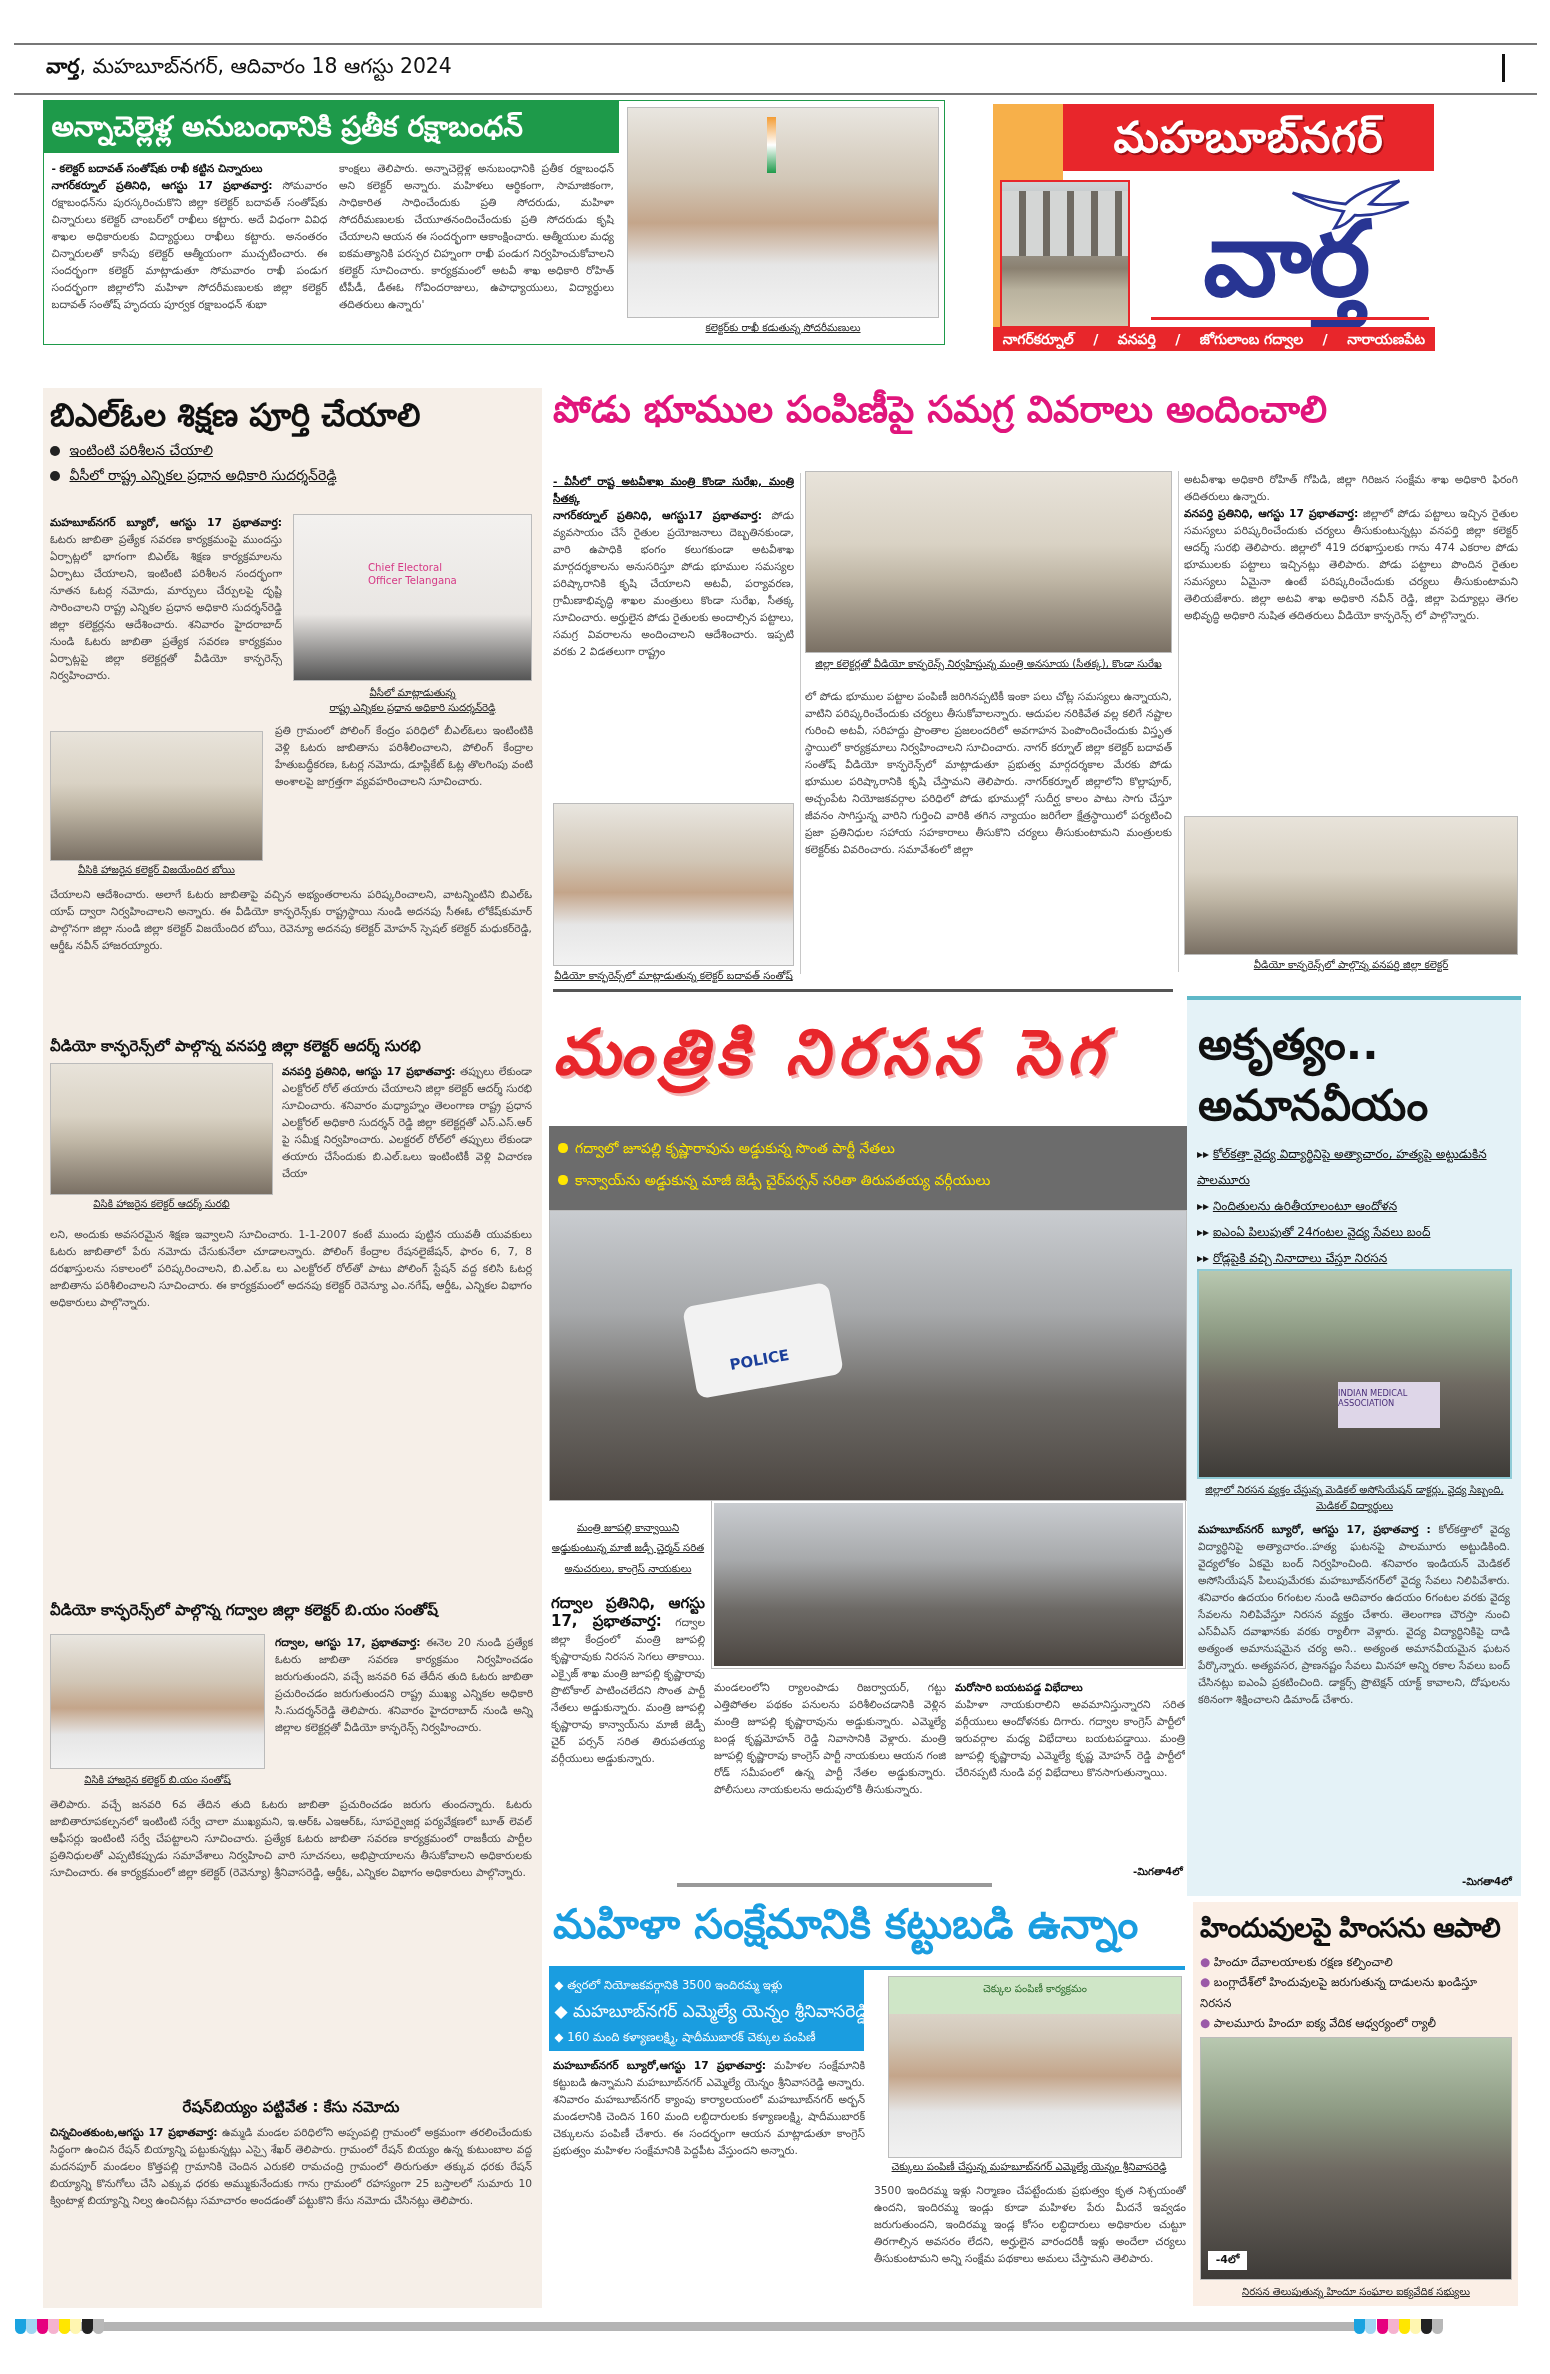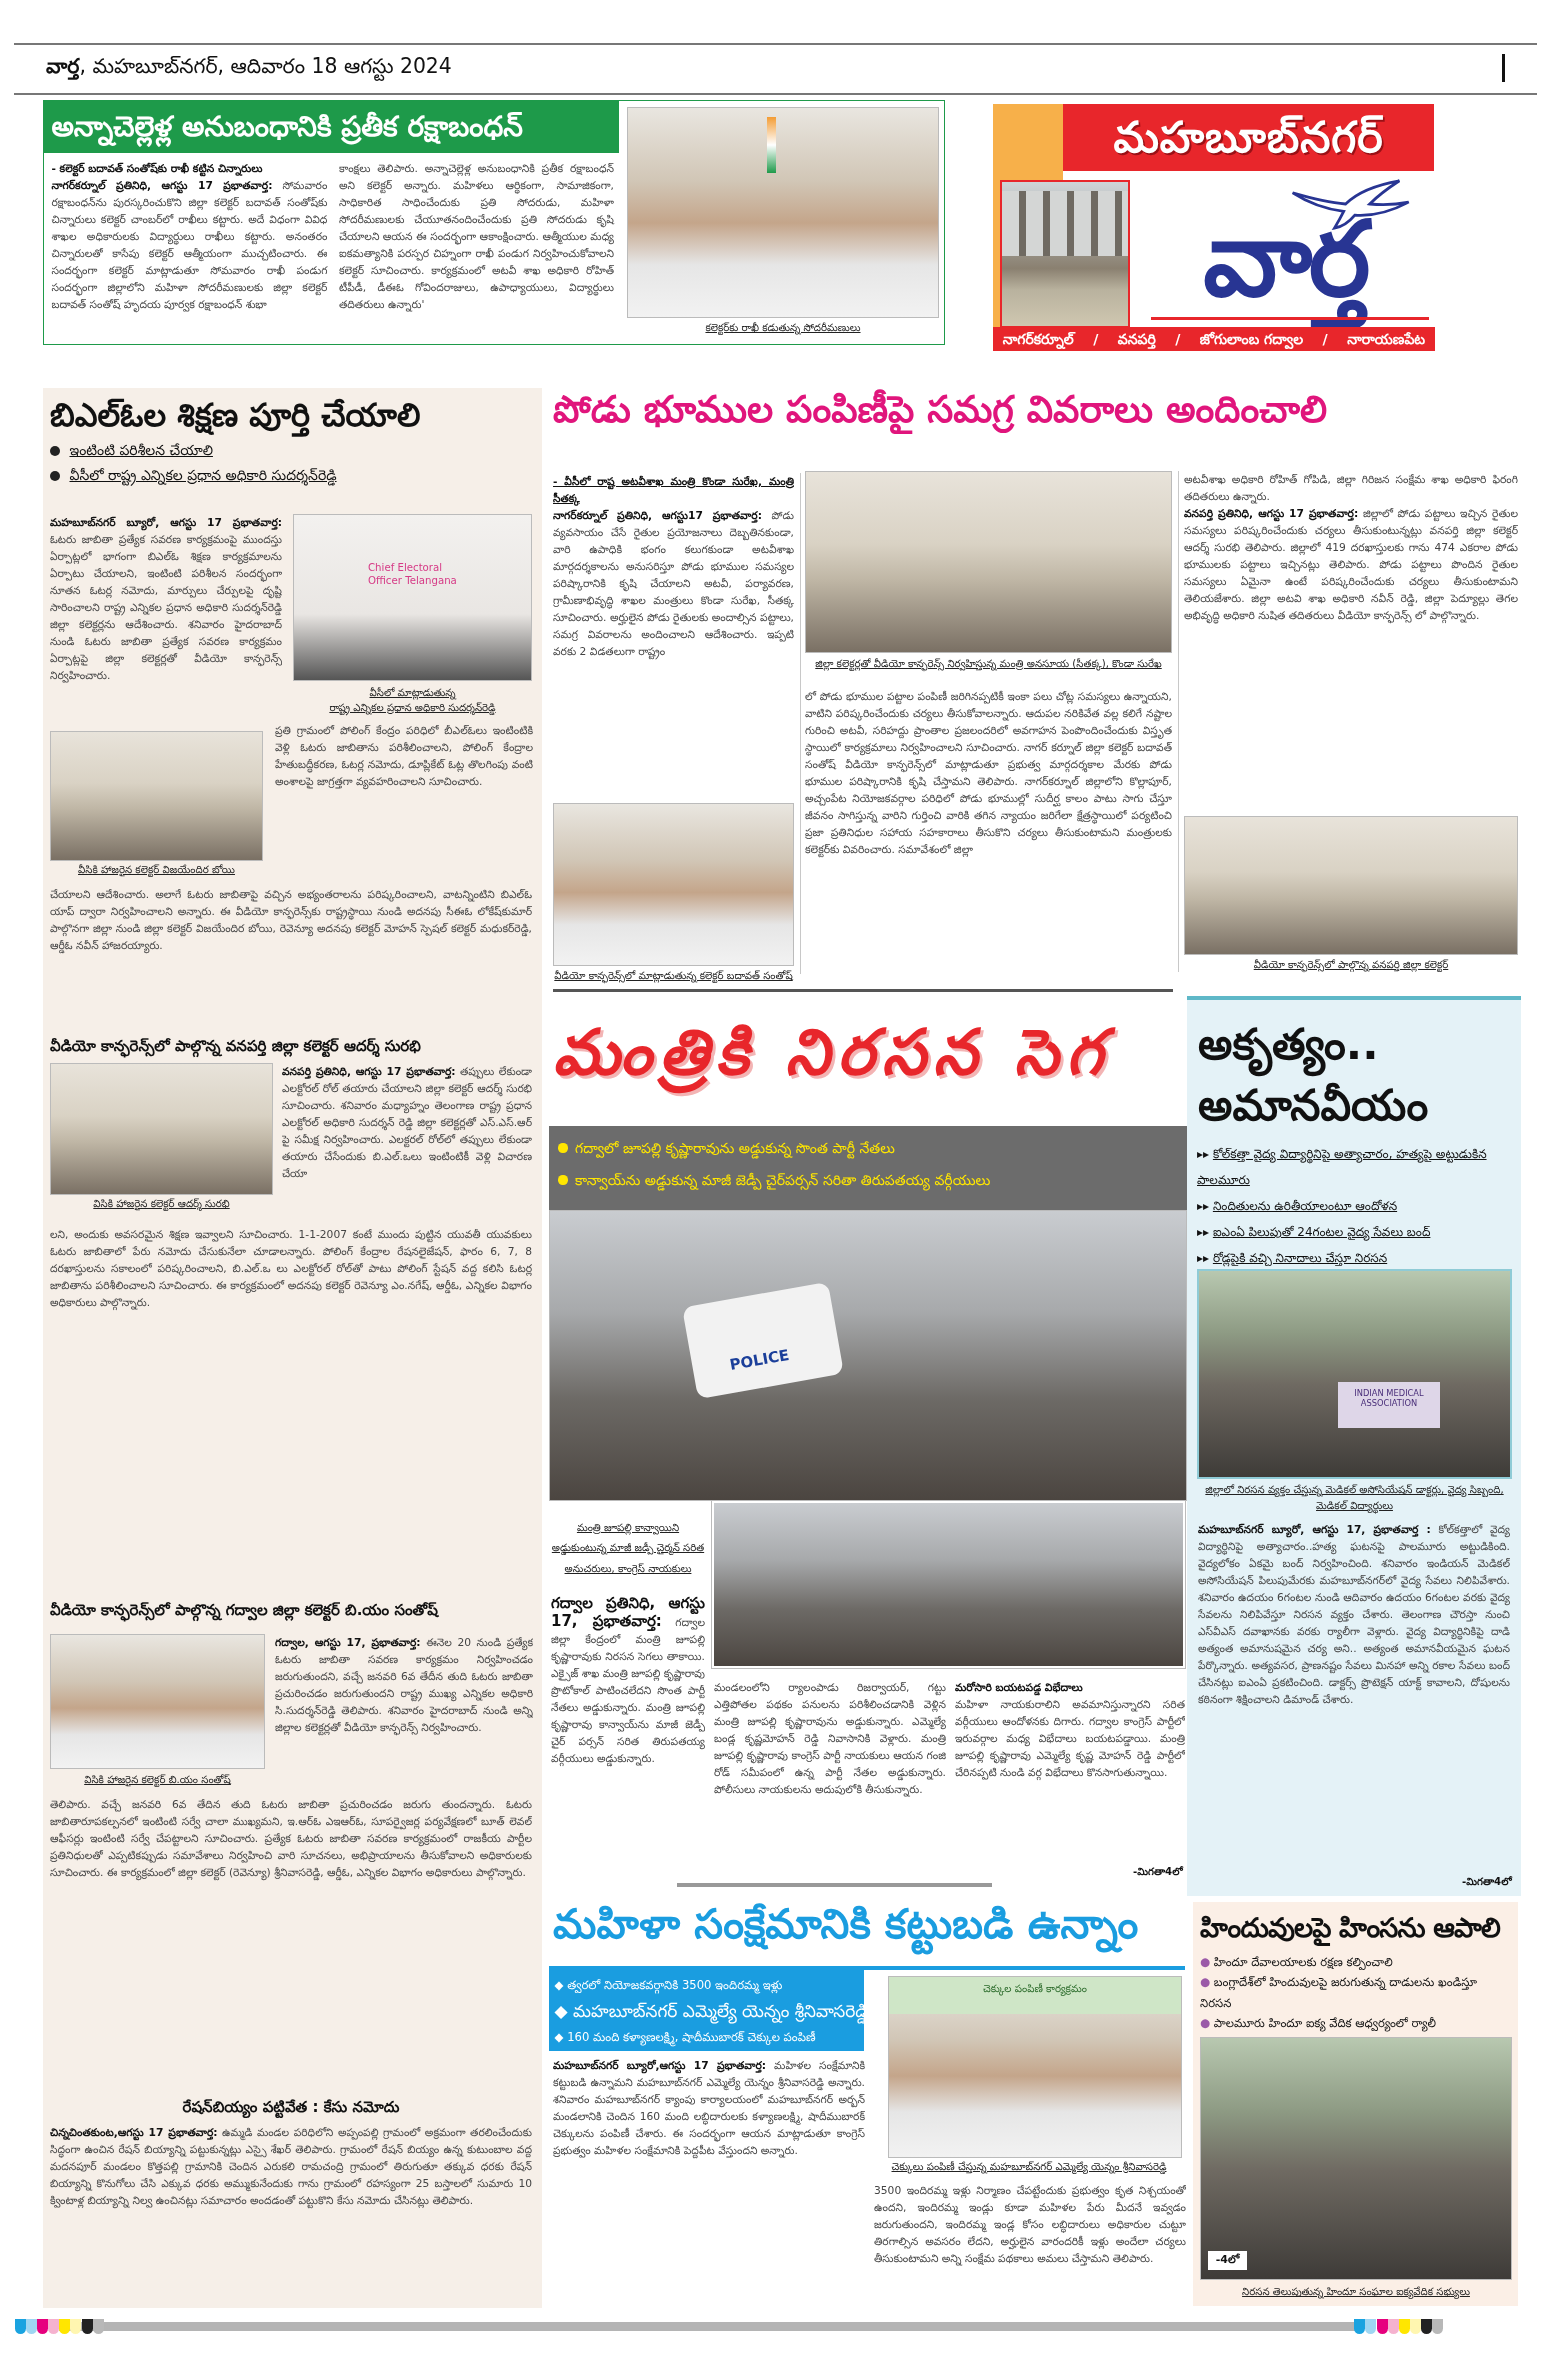--- a/index.html
+++ b/index.html
@@ -163,21 +163,21 @@
 <div class="abs sec-bg-blue" style="left:1187px;top:996px;width:334px;height:900px;border-top:4.6px solid #5fb8c8"></div>
 <div style="position:absolute;left:1198px;top:1015px;font-size:43px;font-weight:bold;color:#111;line-height:59px">అకృత్యం..</div>
 <div style="position:absolute;left:1198px;top:1076px;font-size:43px;font-weight:bold;color:#111;line-height:59px">అమానవీయం</div>
 <div style="position:absolute;left:1197px;top:1141px;width:317px;font-size:12px;line-height:26px;color:#111">
   <div><span>▸▸ </span><span style="text-decoration:underline">కోల్‌కత్తా వైద్య విద్యార్థినిపై అత్యాచారం, హత్యపై అట్టుడుకిన పాలమూరు</span></div>
   <div><span>▸▸ </span><span style="text-decoration:underline">నిందితులను ఉరితీయాలంటూ ఆందోళన</span></div>
   <div><span>▸▸ </span><span style="text-decoration:underline">ఐఎంఏ పిలుపుతో 24గంటల వైద్య సేవలు బంద్</span></div>
   <div><span>▸▸ </span><span style="text-decoration:underline">రోడ్లపైకి వచ్చి నినాదాలు చేస్తూ నిరసన</span></div>
 </div>
 <div class="photo ph-rally" style="left:1197px;top:1269px;width:315px;height:210px;border:2.8px solid #8fcbd6">
-  <div style="position:absolute;left:139px;top:111px;width:102px;height:46px;background:#ded6e8;color:#4a2f7a;font-size:8.3px;text-align:center;padding-top:5.6px">INDIAN MEDICAL ASSOCIATION</div>
+  <div style="position:absolute;left:139px;top:111px;width:102px;height:46px;background:#ded6e8;color:#4a2f7a;font-size:8.3px;text-align:left;padding-top:5.6px">INDIAN MEDICAL ASSOCIATION</div>
 </div>
 <div class="cap" style="left:1197px;top:1482px;width:315px;font-size:10.2px;line-height:16px">జిల్లాలో నిరసన వ్యక్తం చేస్తున్న మెడికల్ అసోసియేషన్ డాక్టర్లు, వైద్య సిబ్బంది, మెడికల్ విద్యార్థులు</div>
 <div class="txt" style="position:absolute;left:1198px;top:1521px;width:312px;height:356px;overflow:hidden;font-size:10.7px;line-height:17px">
   <span class="dateline">మహబూబ్‌నగర్ బ్యూరో, ఆగస్టు 17, ప్రభాతవార్త :</span>
   <span>కోల్‌కత్తాలో వైద్య విద్యార్థినిపై అత్యాచారం..హత్య ఘటనపై పాలమూరు అట్టుడికింది. వైద్యలోకం ఏకమై బంద్ నిర్వహించింది. శనివారం ఇండియన్ మెడికల్ అసోసియేషన్ పిలుపుమేరకు మహబూబ్‌నగర్‌లో వైద్య సేవలు నిలిపివేశారు. శనివారం ఉదయం 6గంటల నుండి ఆదివారం ఉదయం 6గంటల వరకు వైద్య సేవలను నిలిపివేస్తూ నిరసన వ్యక్తం చేశారు. తెలంగాణ చౌరస్తా నుంచి ఎస్‌వీఎస్ దవాఖానకు వరకు ర్యాలీగా వెళ్లారు. వైద్య విద్యార్థినికిపై దాడి అత్యంత అమానుషమైన చర్య అని.. అత్యంత అమానవీయమైన ఘటన పేర్కొన్నారు. అత్యవసర, ప్రాణనష్టం సేవలు మినహా అన్ని రకాల సేవలు బంద్ చేసినట్లు ఐఎంఏ ప్రకటించింది. డాక్టర్స్ ప్రొటెక్షన్ యాక్ట్ కావాలని, దోషులను కఠినంగా శిక్షించాలని డిమాండ్ చేశారు.</span>
 </div>
 <div style="position:absolute;left:1462px;top:1876px;font-size:10.2px;color:#111;font-weight:bold">-మిగతా4లో</div>
 
 <div style="position:absolute;left:553px;top:1892px;width:631px;font-size:41px;font-weight:bold;color:#1a9de0;line-height:65px;white-space:nowrap;overflow:hidden">మహిళా సంక్షేమానికి కట్టుబడి ఉన్నాం</div>
 <div style="position:absolute;left:549px;top:1966px;width:315px;height:85px;background:#1a9de0;border-top:2.8px solid #1a9de0;padding:3.7px 5.6px">

